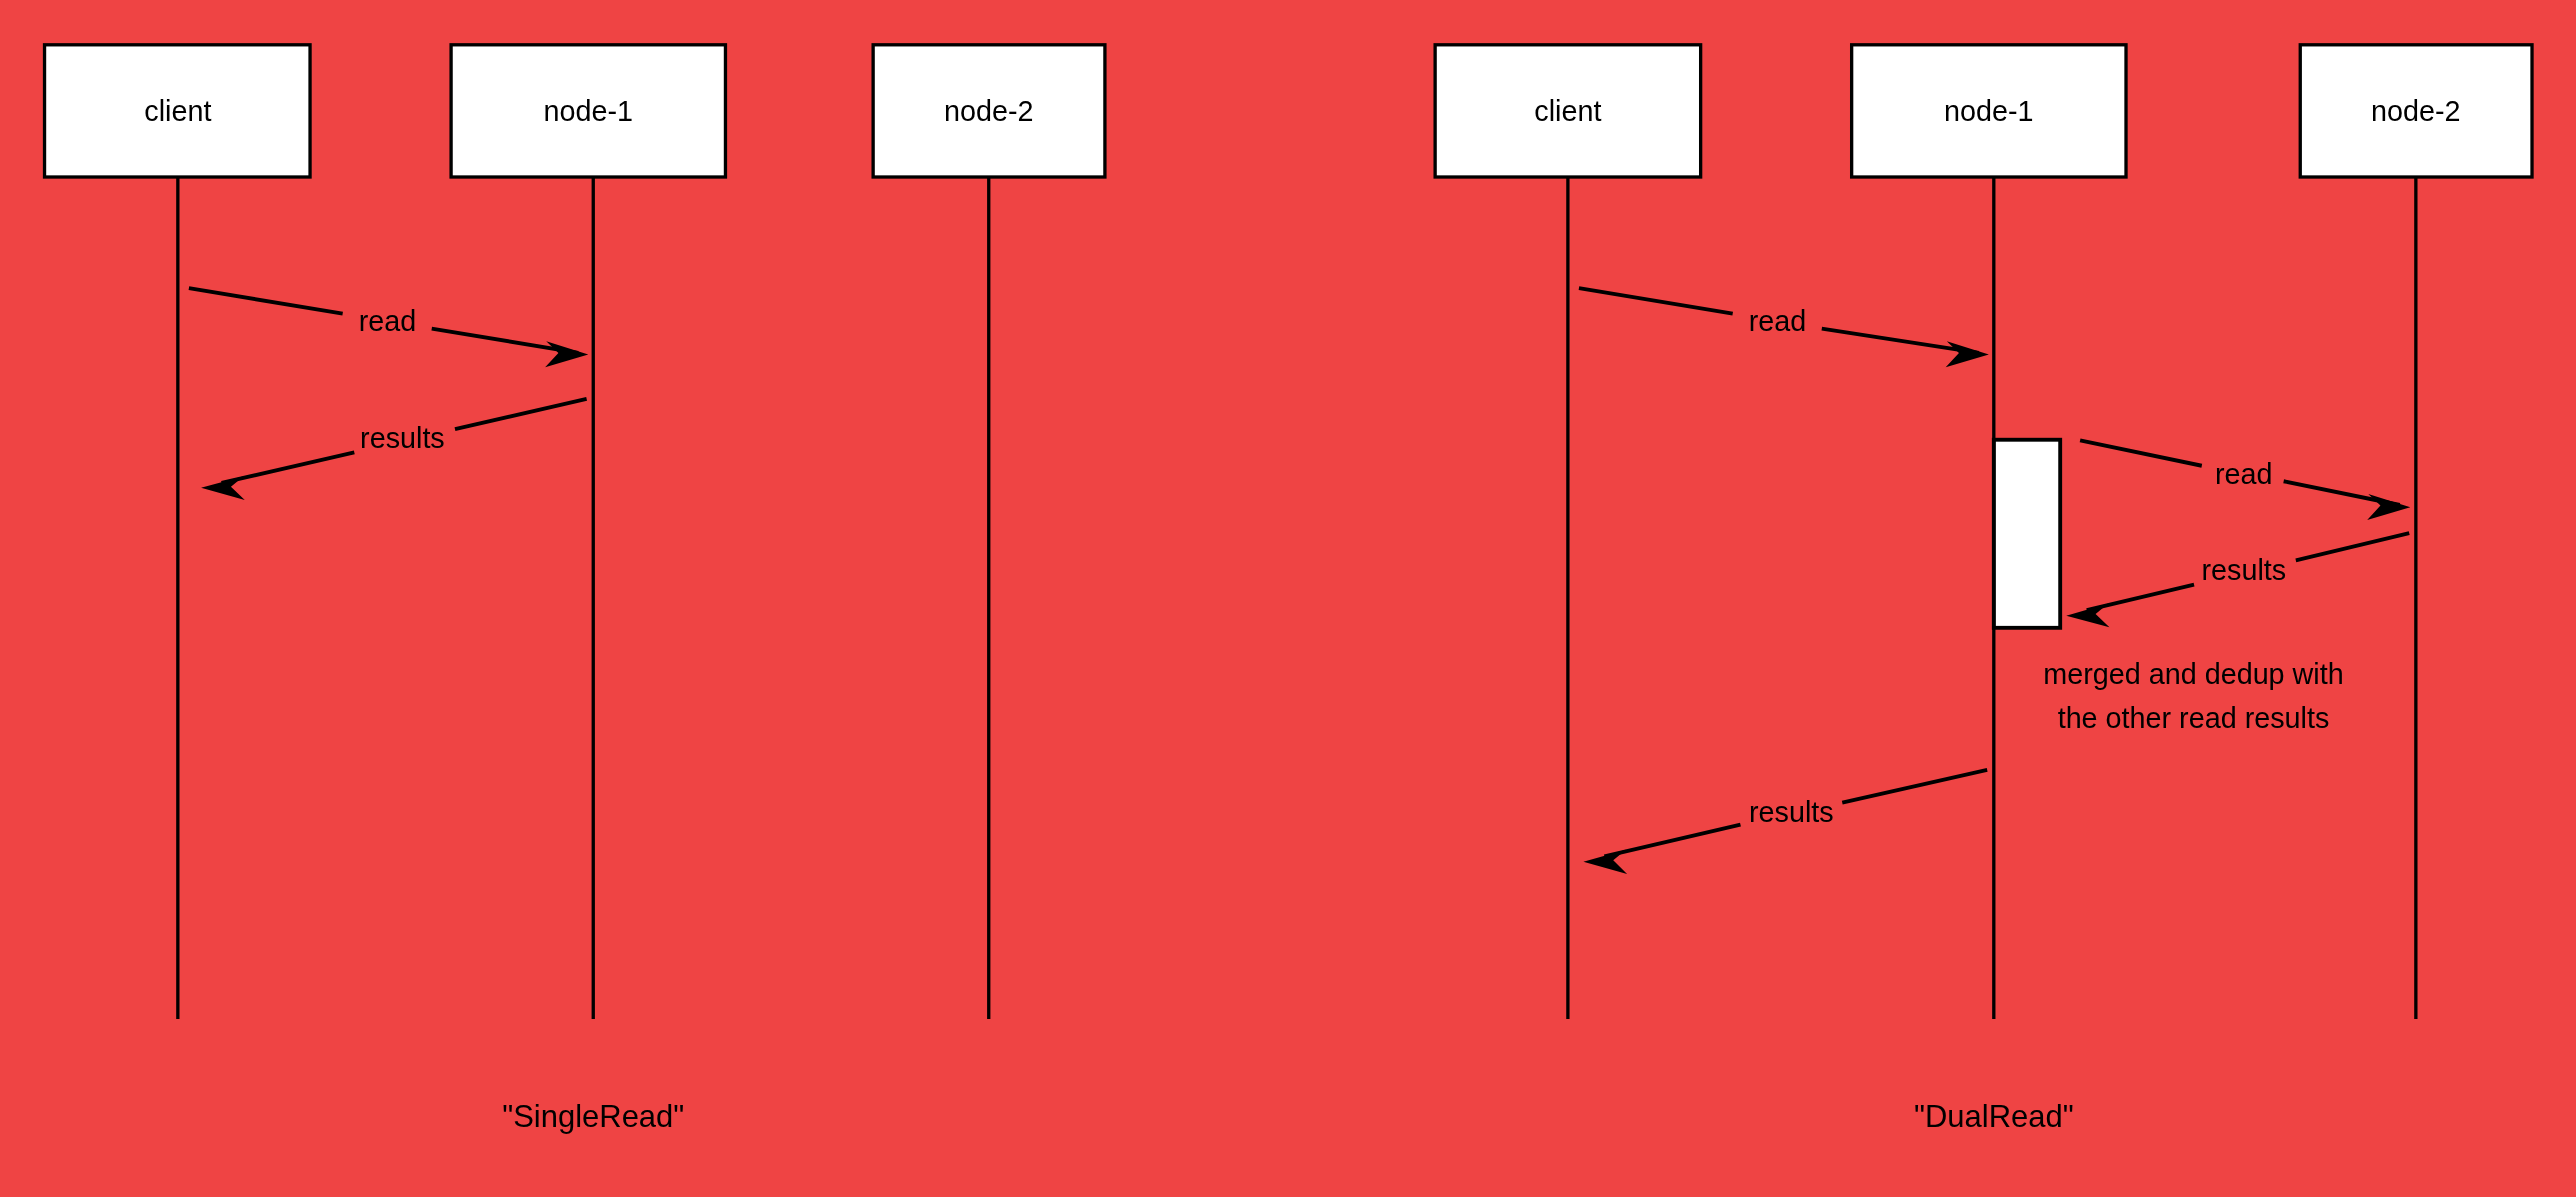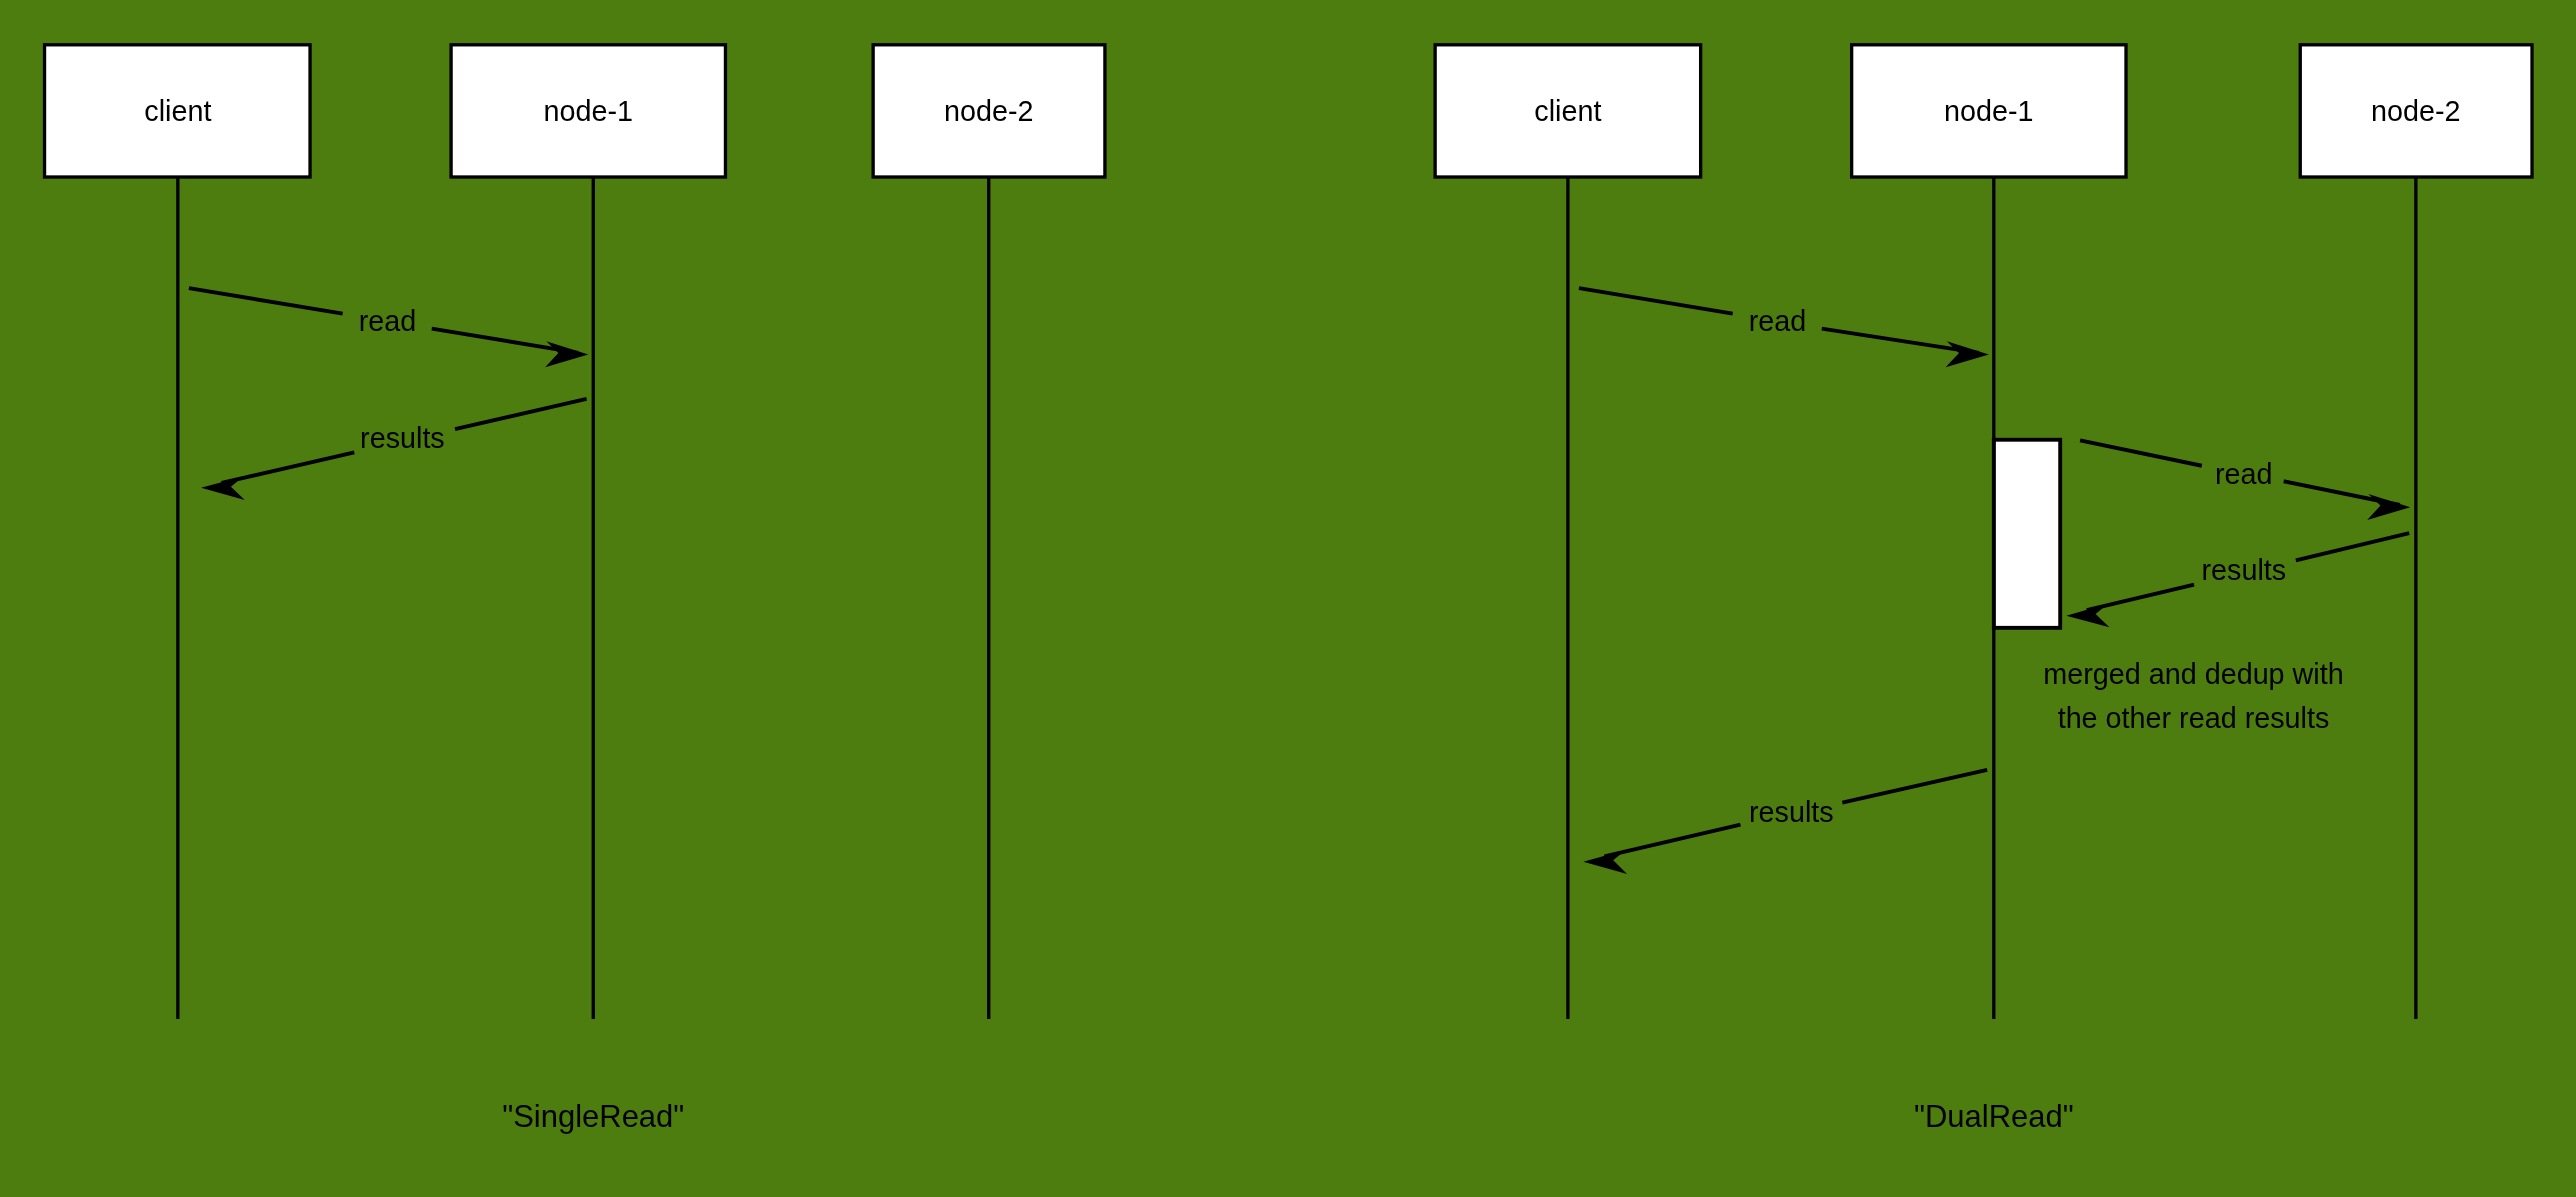--- a/index.html
+++ b/index.html
@@ -9,21 +9,21 @@
     background: #ffffff;
   }
   body {
     font-family: "Liberation Sans", sans-serif;
     color: #000000;
   }
   #canvas {
     position: relative;
     width: 2576px;
     height: 1197px;
-    background: #4d7c0f;
+    background: #ef4444;
     overflow: hidden;
   }
   #canvas svg.layer {
     position: absolute;
     left: 0;
     top: 0;
     width: 2576px;
     height: 1197px;
   }
   .lifeline-box-rect {

